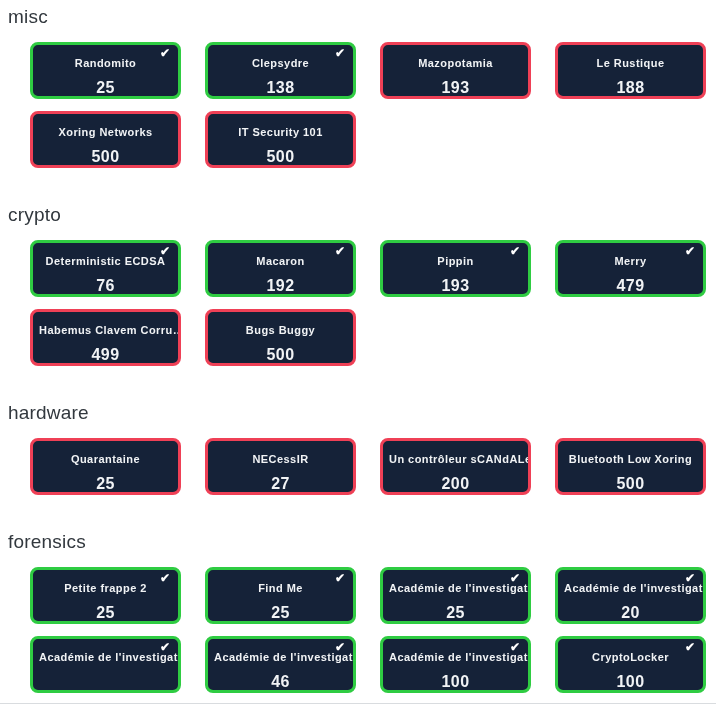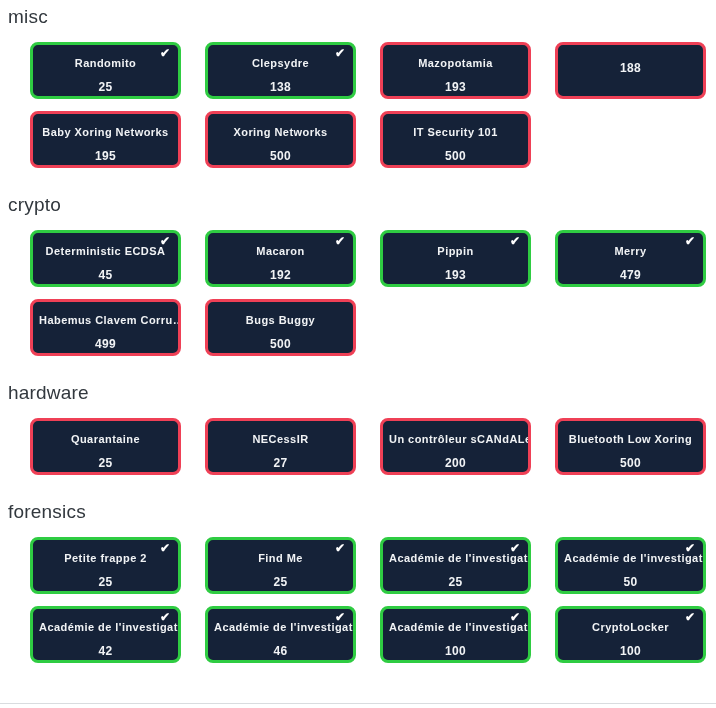--- a/index.html
+++ b/index.html
@@ -20,21 +20,21 @@
     background: var(--page-bg);
     font-family: "Liberation Sans", sans-serif;
     overflow: hidden;
   }
   .page {
     position: relative;
     width: 716px;
     height: 708px;
     padding: 8px 10px 0 8px;
   }
-  .section { margin-bottom: 28px; }
+  .section { margin-bottom: 38px; }
   .section-title {
     font-size: 19px;
     line-height: 18px;
     font-weight: 400;
     color: var(--section-title);
     margin: 0 0 16px 0;
     letter-spacing: 0.2px;
   }
   .grid {
     margin-left: 22px;
@@ -59,21 +59,21 @@
   .card-name {
     font-size: 11px;
     font-weight: 700;
     letter-spacing: 0.45px;
     line-height: 19px;
     white-space: nowrap;
     overflow: hidden;
     padding: 0 6px;
   }
   .card-points {
-    font-size: 12px;
+    font-size: 16px;
     font-weight: 700;
     letter-spacing: 0.4px;
     line-height: 19px;
     margin-top: 5px;
   }
   .check {
     position: absolute;
     top: 1px;
     right: 8px;
     font-size: 12px;
@@ -104,43 +104,40 @@
         <div class="card solved">
           <span class="check">✔</span>
           <div class="card-name">Clepsydre</div>
           <div class="card-points">138</div>
         </div>
         <div class="card unsolved">
           <div class="card-name">Mazopotamia</div>
           <div class="card-points">193</div>
         </div>
         <div class="card unsolved">
+          <div class="card-name">Le Rustique</div>
           <div class="card-points">188</div>
-        </div>
-        <div class="card unsolved">
-          <div class="card-name">Baby Xoring Networks</div>
-          <div class="card-points">195</div>
         </div>
         <div class="card unsolved">
           <div class="card-name">Xoring Networks</div>
           <div class="card-points">500</div>
         </div>
         <div class="card unsolved">
           <div class="card-name">IT Security 101</div>
           <div class="card-points">500</div>
         </div>
       </div>
     </div>
     <div class="section">
       <h2 class="section-title">crypto</h2>
       <div class="grid">
         <div class="card solved">
           <span class="check">✔</span>
           <div class="card-name">Deterministic ECDSA</div>
-          <div class="card-points">45</div>
+          <div class="card-points">76</div>
         </div>
         <div class="card solved">
           <span class="check">✔</span>
           <div class="card-name">Macaron</div>
           <div class="card-points">192</div>
         </div>
         <div class="card solved">
           <span class="check">✔</span>
           <div class="card-name">Pippin</div>
           <div class="card-points">193</div>
@@ -195,26 +192,25 @@
           <div class="card-points">25</div>
         </div>
         <div class="card solved">
           <span class="check">✔</span>
           <div class="card-name">Académie de l'investigati…</div>
           <div class="card-points">25</div>
         </div>
         <div class="card solved">
           <span class="check">✔</span>
           <div class="card-name">Académie de l'investigati…</div>
-          <div class="card-points">50</div>
-        </div>
-        <div class="card solved">
-          <span class="check">✔</span>
-          <div class="card-name">Académie de l'investigati…</div>
-          <div class="card-points">42</div>
+          <div class="card-points">20</div>
+        </div>
+        <div class="card solved">
+          <span class="check">✔</span>
+          <div class="card-name">Académie de l'investigati…</div>
         </div>
         <div class="card solved">
           <span class="check">✔</span>
           <div class="card-name">Académie de l'investigati…</div>
           <div class="card-points">46</div>
         </div>
         <div class="card solved">
           <span class="check">✔</span>
           <div class="card-name">Académie de l'investigati…</div>
           <div class="card-points">100</div>

